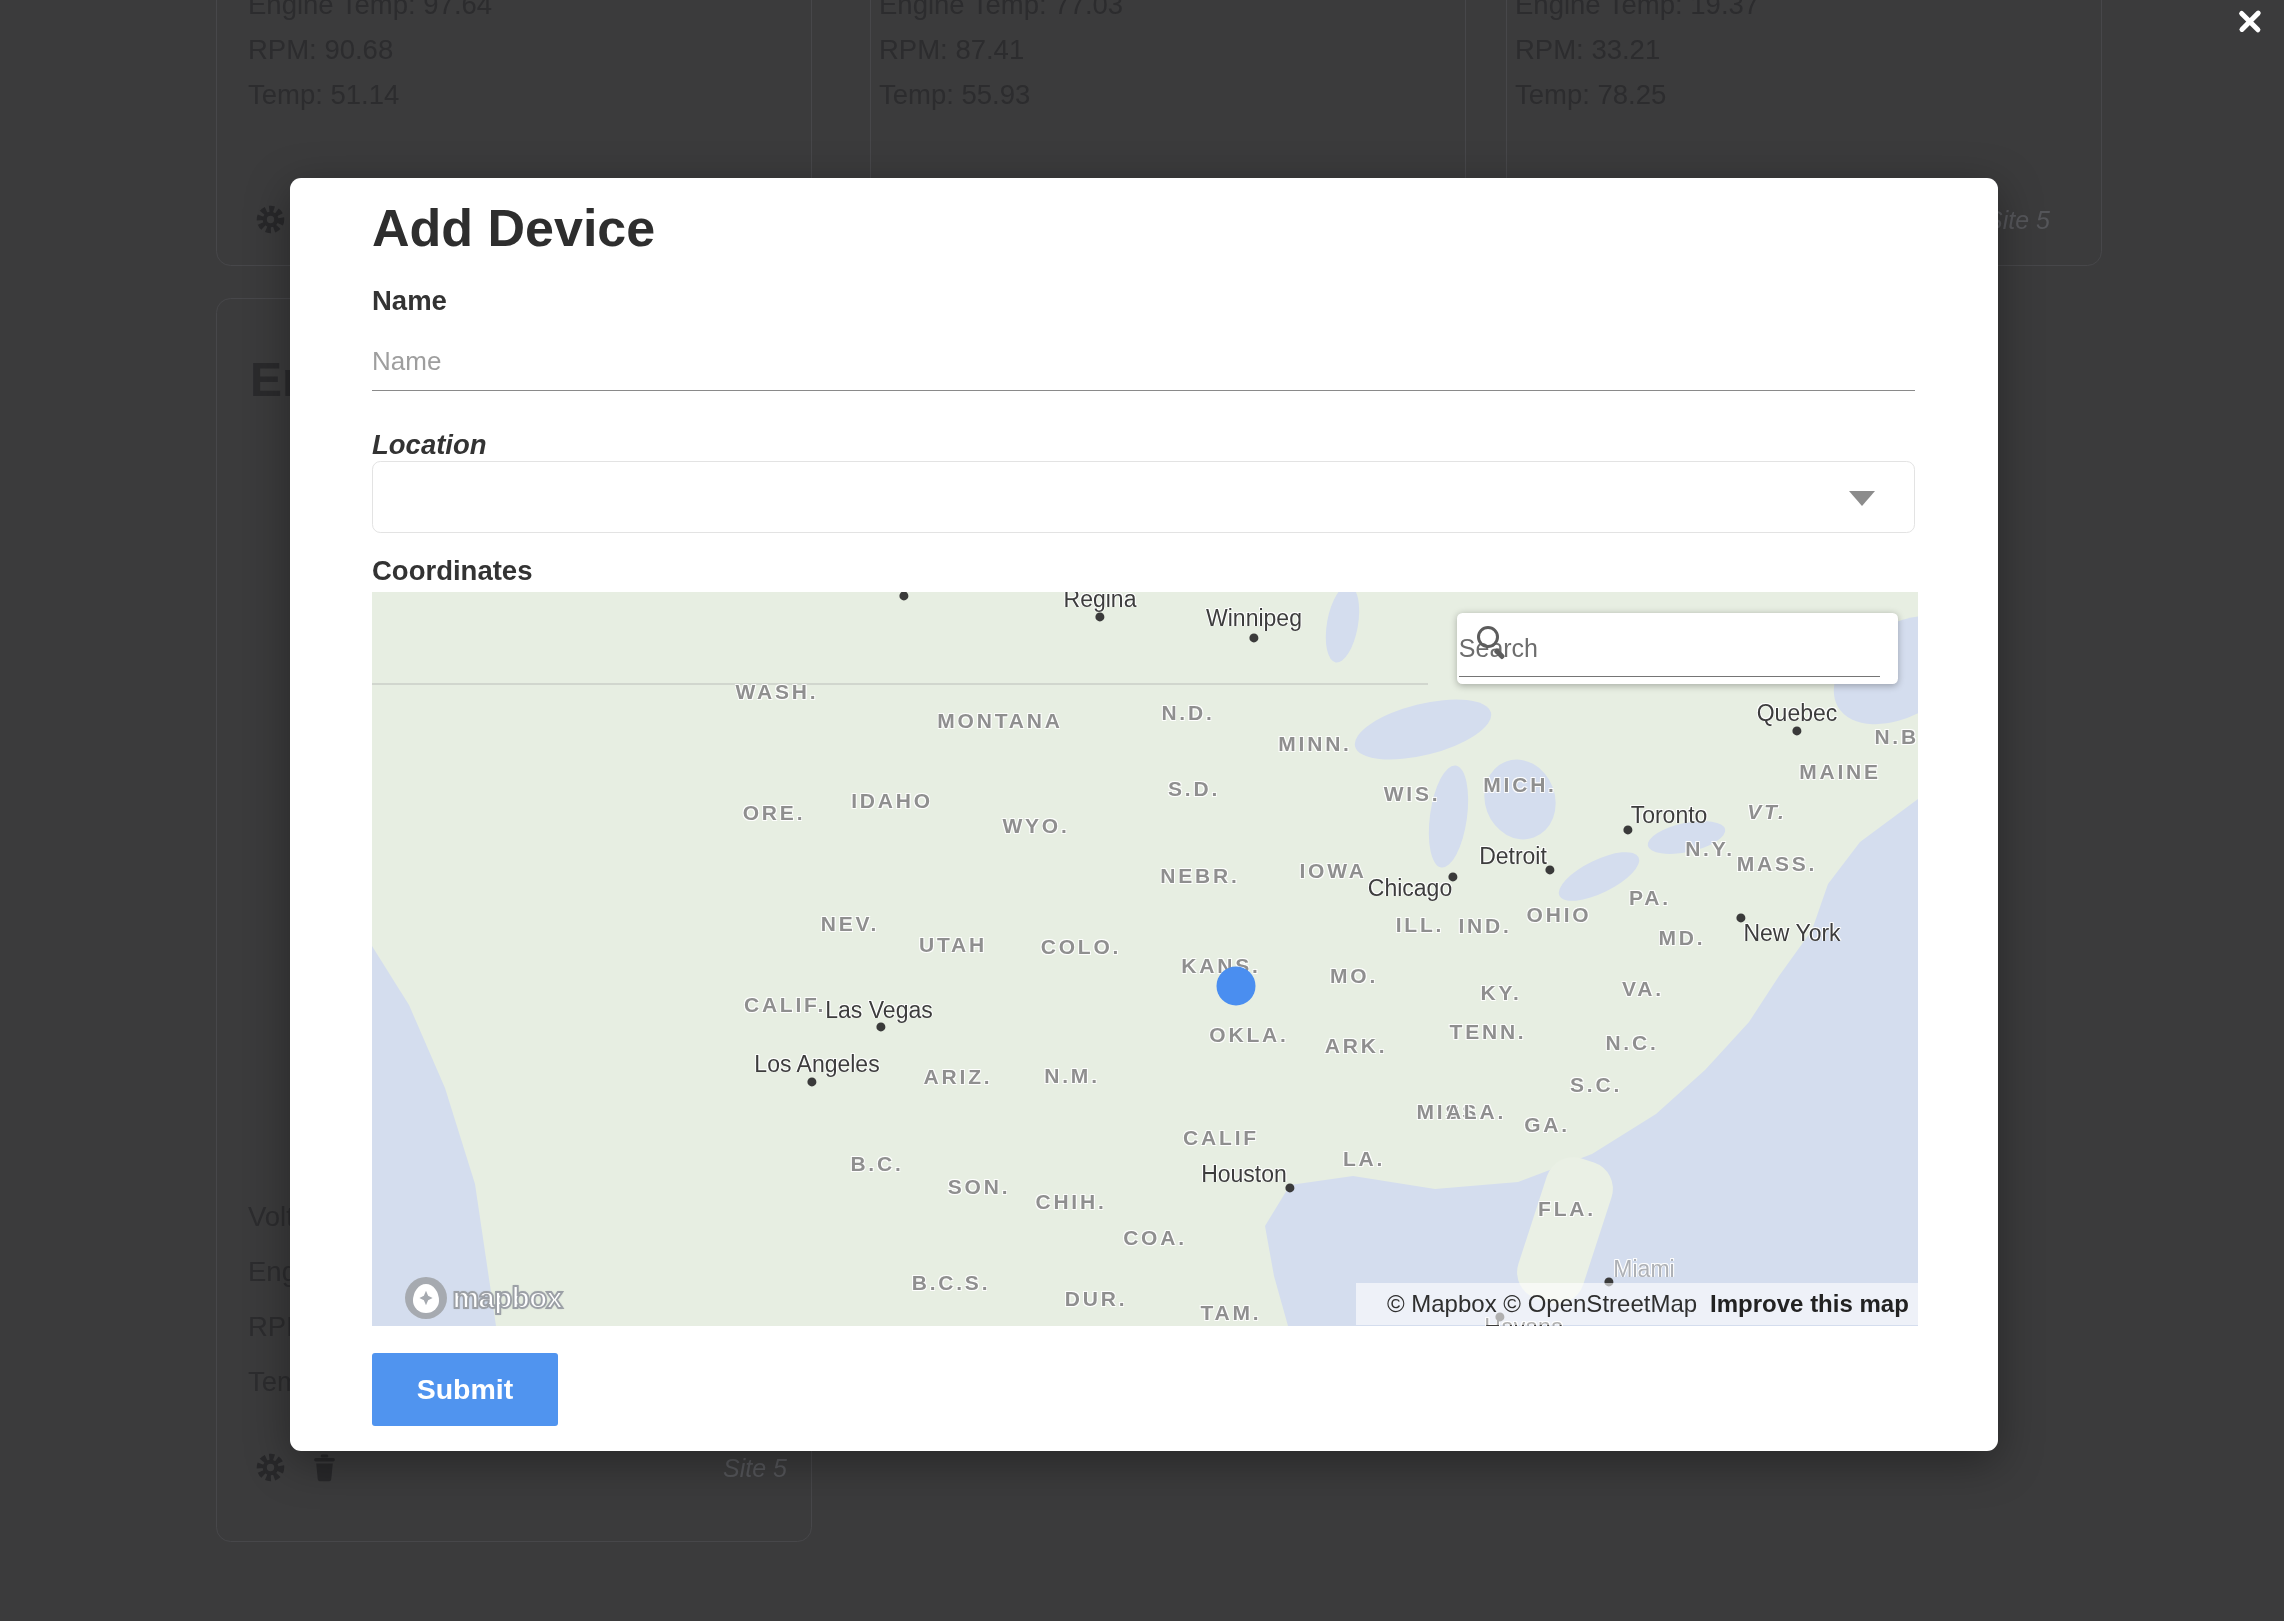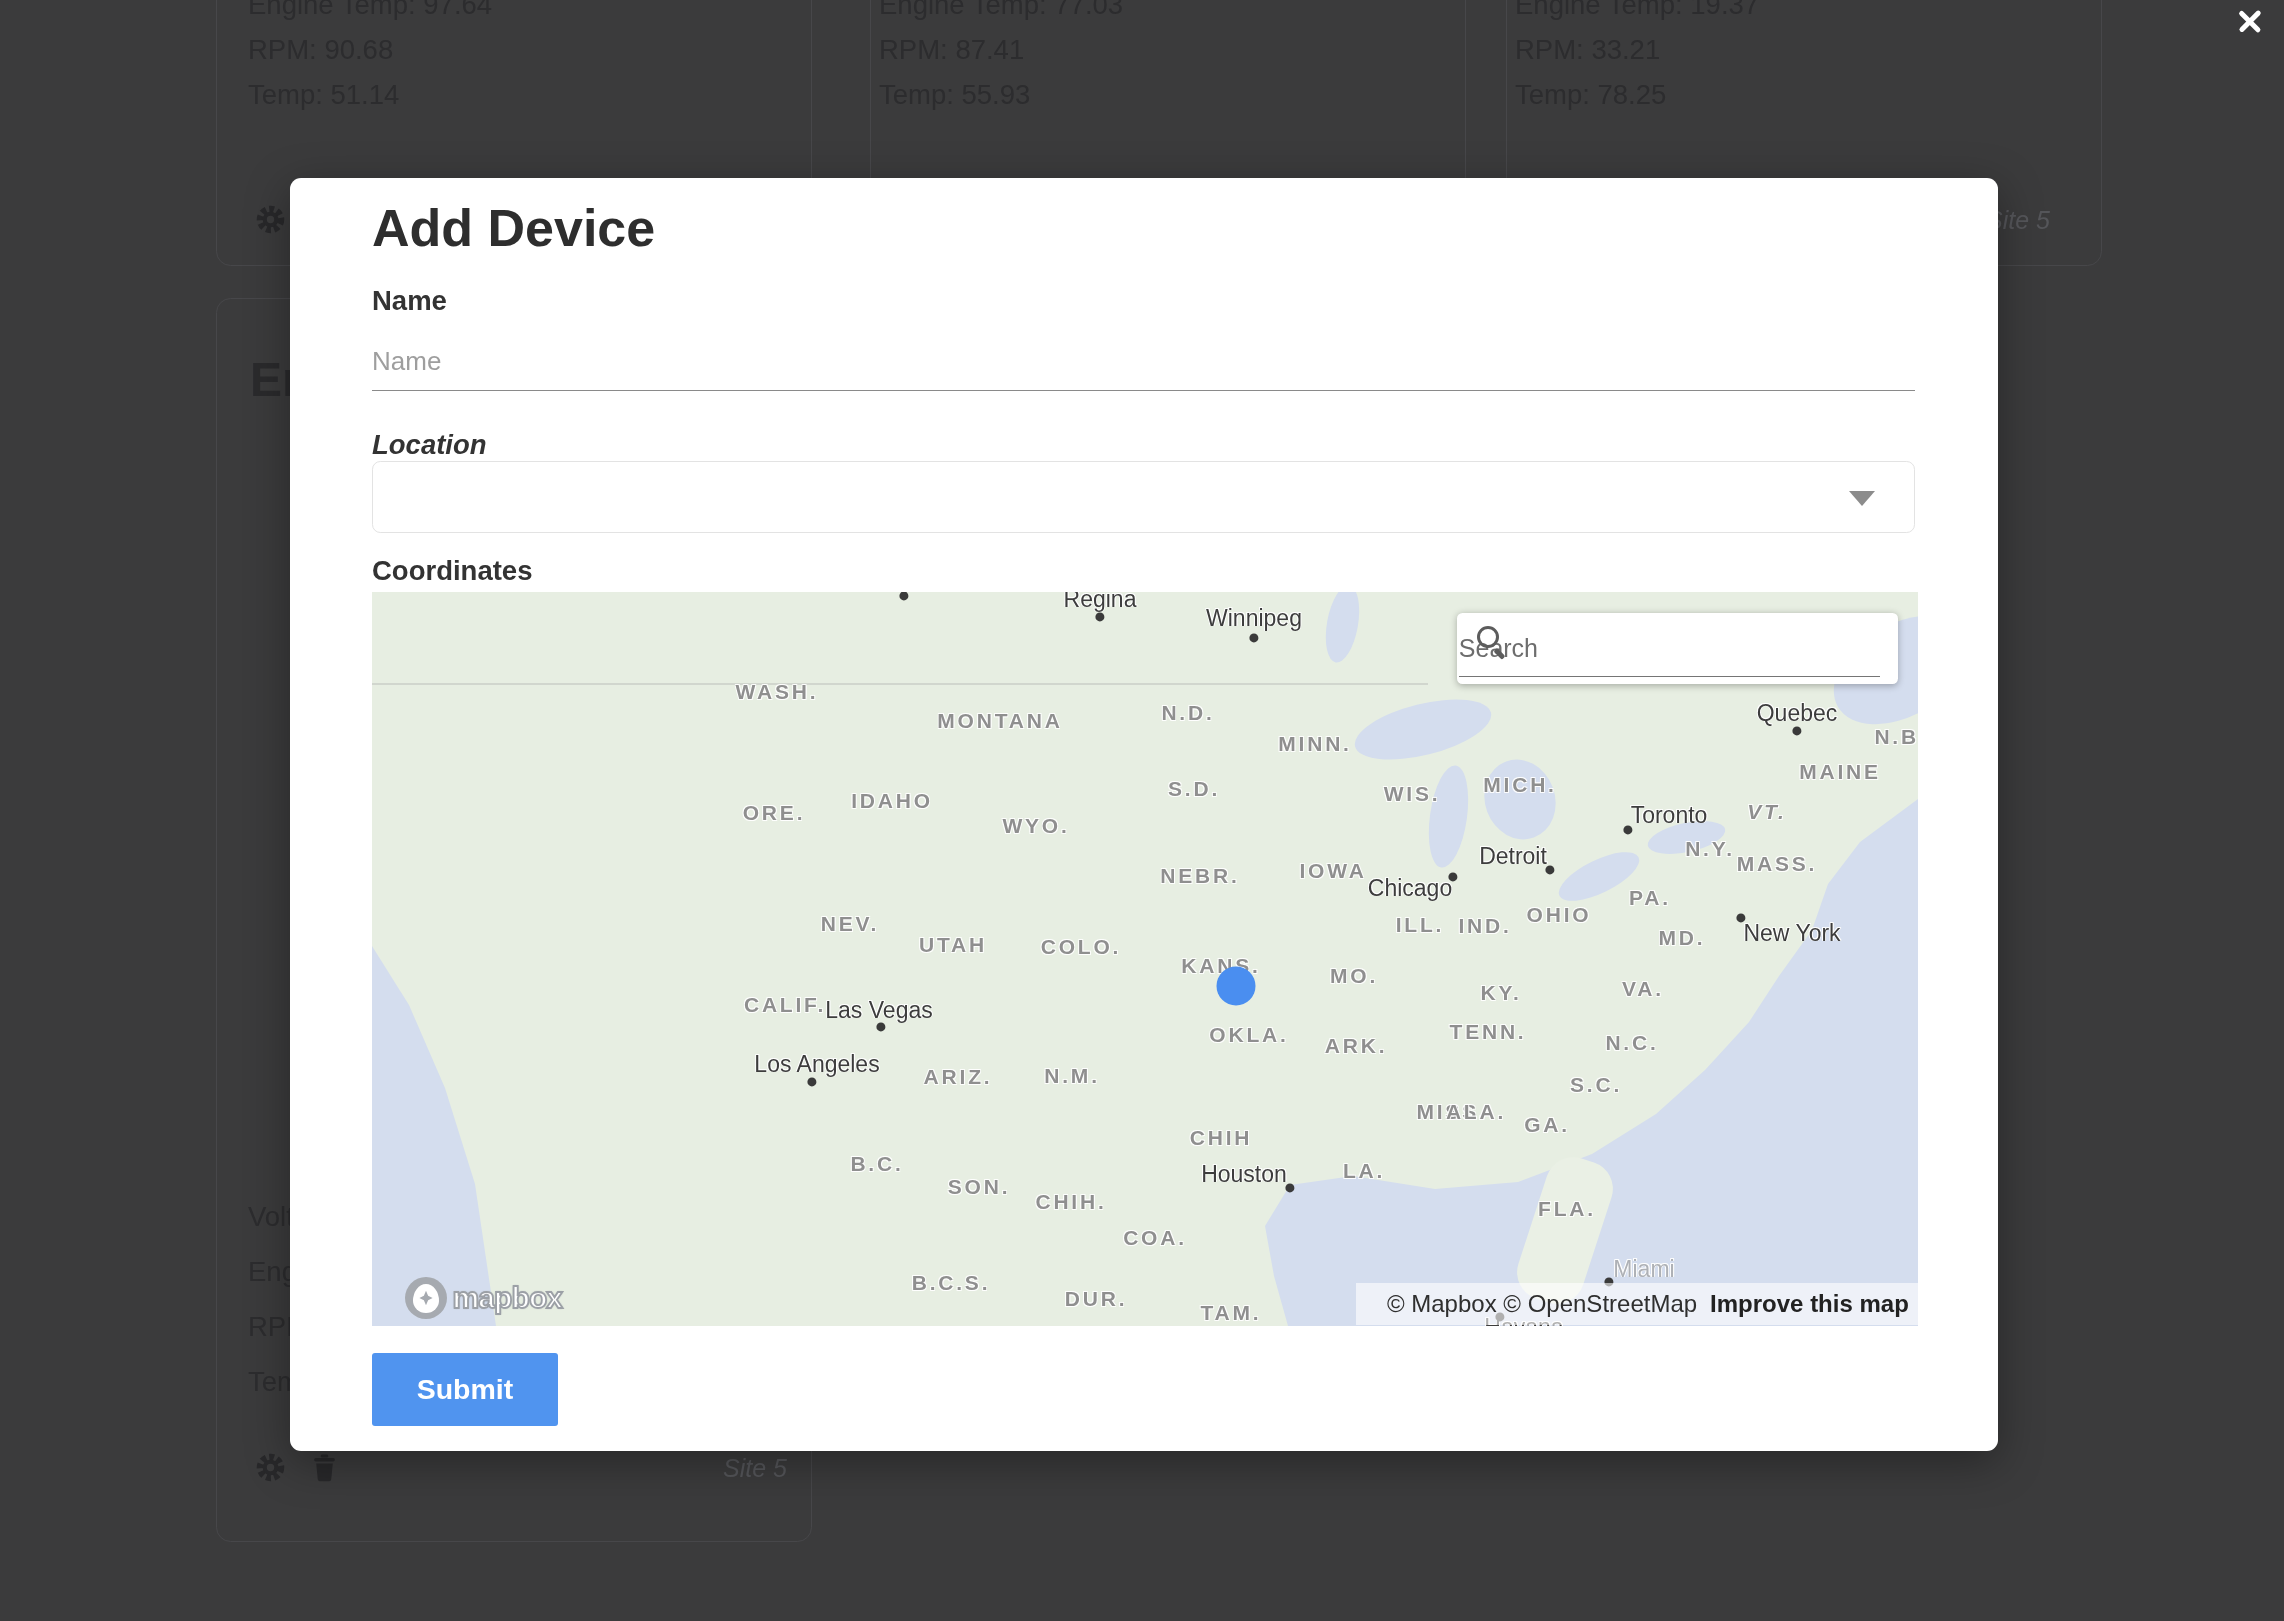--- a/index.html
+++ b/index.html
@@ -202,22 +202,22 @@
         <span class="state-label" style="left: 877px; top: 443px;">OKLA.</span>
         <span class="state-label" style="left: 984px; top: 454px;">ARK.</span>
         <span class="state-label" style="left: 1116px; top: 440px;">TENN.</span>
         <span class="state-label" style="left: 1260px; top: 451px;">N.C.</span>
         <span class="state-label" style="left: 1224px; top: 493px;">S.C.</span>
         <span class="state-label" style="left: 586px; top: 485px;">ARIZ.</span>
         <span class="state-label" style="left: 700px; top: 484px;">N.M.</span>
         <span class="state-label" style="left: 1042px; top: 520px; margin-left: 38px;">MISS.</span>
         <span class="state-label" style="left: 1104px; top: 520px;">ALA.</span>
         <span class="state-label" style="left: 1175px; top: 533px;">GA.</span>
-        <span class="state-label" style="left: 849px; top: 546px;">CHIH</span>
-        <span class="state-label" style="left: 986px; top: 579px; padding-left: 12px;">LA.</span>
+        <span class="state-label" style="left: 849px; top: 546px;">CALIF</span>
+        <span class="state-label" style="left: 986px; top: 567px; padding-left: 12px;">LA.</span>
         <span class="state-label" style="left: 505px; top: 572px;">B.C.</span>
         <span class="state-label" style="left: 607px; top: 595px;">SON.</span>
         <span class="state-label" style="left: 699px; top: 610px;">CHIH.</span>
         <span class="state-label" style="left: 783px; top: 646px;">COA.</span>
         <span class="state-label" style="left: 579px; top: 691px;">B.C.S.</span>
         <span class="state-label" style="left: 724px; top: 707px;">DUR.</span>
         <span class="state-label" style="left: 859px; top: 721px;">TAM.</span>
         <span class="state-label" style="left: 1195px; top: 617px;">FLA.</span>
         <span class="city-dot" style="left: 532px; top: 3.7px;"></span>
         <span class="city-label" style="left: 728px; top: 7.3px;">Regina</span>

